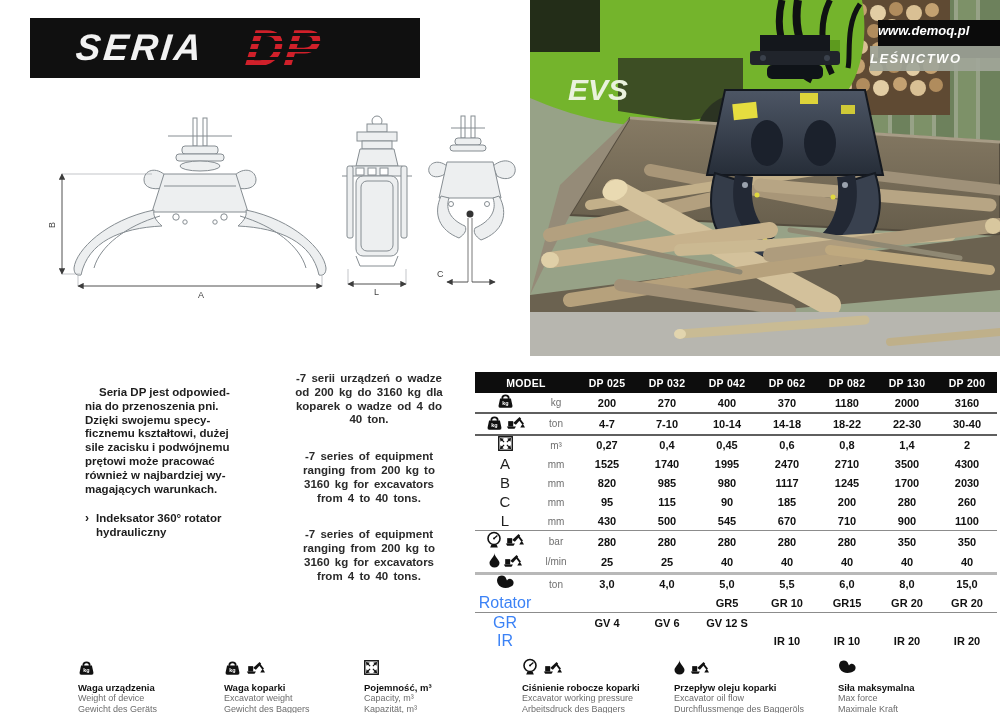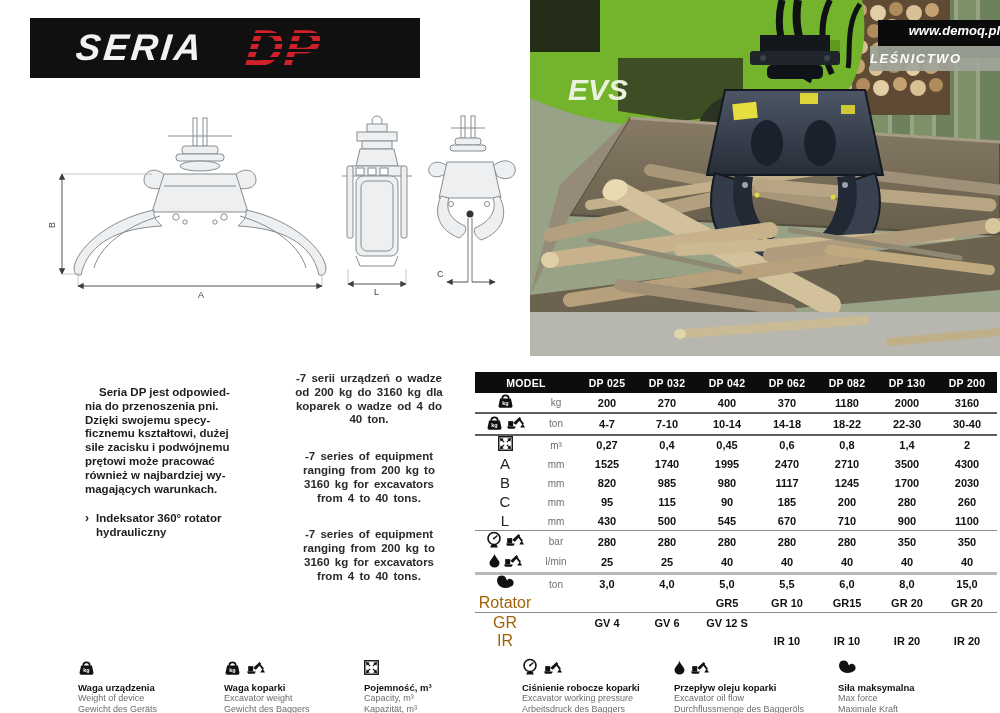--- a/index.html
+++ b/index.html
@@ -9,21 +9,21 @@
   
   .banner{position:absolute;left:30px;top:18px;width:390px;height:60px;background:#101010;display:flex;align-items:center;padding-left:46px;box-sizing:border-box;}
   .seria{color:#f2f2f2;font-size:37px;font-weight:bold;font-style:italic;letter-spacing:3px;transform:skewX(-6deg);}
   .dp-wrap{position:relative;margin-left:42px;display:inline-block;}
   .dp{color:#d0202a;font-size:52px;font-weight:bold;font-style:italic;letter-spacing:1px;transform:skewX(-6deg);display:inline-block;line-height:52px;}
   .dp-wrap::after{content:"";position:absolute;left:-4px;right:-4px;top:6px;bottom:8px;background:repeating-linear-gradient(180deg,transparent 0 5px,#101010 5px 8px);}
 
   
   .photo{position:absolute;left:530px;top:0;width:470px;height:356px;overflow:hidden;}
   .photo svg{display:block;}
-  .site-bar{position:absolute;right:0;top:20px;width:122px;height:38px;background:#0b0b0b;color:#fff;font-size:13px;font-weight:bold;font-style:italic;line-height:21px;text-align:right;z-index:3;}
+  .site-bar{position:absolute;right:0;top:20px;width:122px;height:38px;background:#0b0b0b;color:#fff;font-size:13px;font-weight:bold;font-style:italic;line-height:21px;text-align:left;z-index:3;}
   .cat-bar{position:absolute;right:0;top:46px;width:130px;height:25px;background:rgba(160,166,153,0.93);color:#fdfdfb;font-size:13px;font-weight:bold;font-style:italic;letter-spacing:1.5px;line-height:25px;box-sizing:border-box;z-index:3;}
 
   
   .drawings{position:absolute;left:40px;top:108px;}
 
   
   .desc-pl{position:absolute;left:85px;top:386px;width:164px;font-size:11.5px;font-weight:bold;color:#1d1d1d;line-height:13.8px;white-space:pre-line;text-indent:14px;}
   .bullet{position:absolute;left:85px;top:512px;width:175px;display:flex;gap:7px;font-size:11.5px;font-weight:bold;color:#1d1d1d;line-height:13.8px;}
   .bullet .mark{font-size:12px;}
   .bullet .btxt{white-space:pre-line;}
@@ -34,21 +34,21 @@
   .spec-wrap{position:absolute;left:475px;top:372px;width:522px;}
   table.spec{border-collapse:collapse;table-layout:fixed;width:522px;}
   table.spec th,table.spec td{padding:0;margin:0;text-align:center;vertical-align:middle;overflow:hidden;white-space:nowrap;}
   table.spec thead th{background:#0d0d0d;color:#fff;font-size:10.5px;font-weight:bold;height:21px;letter-spacing:0.3px;}
   table.spec col.c-lab{width:60px;} table.spec col.c-unit{width:42px;} table.spec col.c-val{width:60px;}
   table.spec tbody tr{height:19px;}
   td.unit{color:#6f6f6f;font-size:10px;font-weight:normal;}
   td.val{color:#111;font-size:11px;font-weight:bold;}
   td.lab .ticon{display:inline-block;vertical-align:middle;margin:0 1px;}
   .letterlab{font-size:15px;color:#1f1f1f;font-weight:normal;line-height:15px;}
-  .biglab{font-size:16px;color:#a16207;font-weight:normal;}
+  .biglab{font-size:16px;color:#3b82f6;font-weight:normal;}
   tr.div-dark{border-bottom:2px solid #5f5f5f;}
   tr.div-thin{border-bottom:1.5px solid #8c8c8c;}
   tr.div-gray{border-bottom:3px solid #b8b8b8;}
 
   
   .legend{position:absolute;left:78px;top:660px;width:916px;display:grid;grid-template-columns:146px 140px 158px 152px 164px auto;}
   .leg-item{padding-right:6px;}
   .leg-icons{height:19px;display:flex;align-items:flex-end;gap:4px;margin-bottom:3px;}
   .leg-pl{font-size:9.5px;font-weight:bold;color:#111;line-height:11px;}
   .leg-en,.leg-de{font-size:9px;color:#6d6d6d;line-height:10.5px;}

